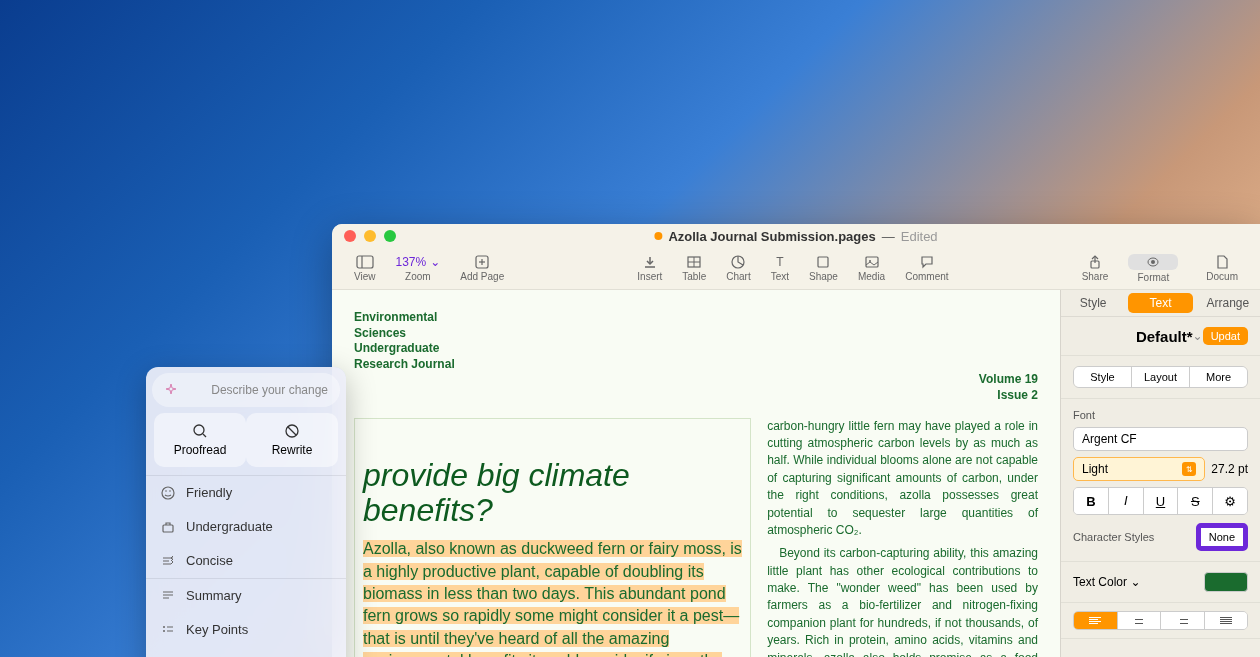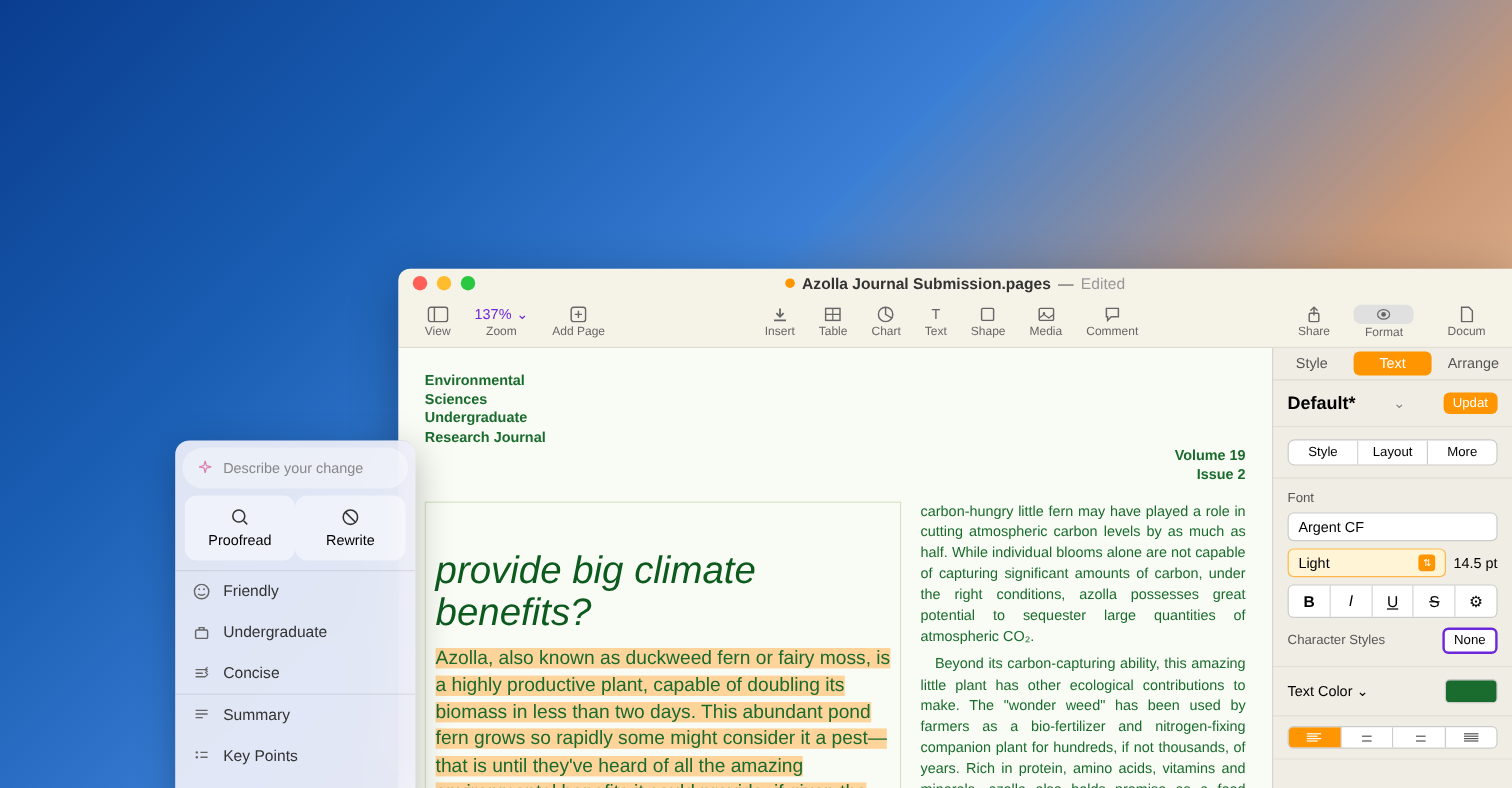--- a/index.html
+++ b/index.html
@@ -43,51 +43,51 @@
 .article-side { flex: 1; font-family: Georgia, serif; font-size: 12px; line-height: 1.45; color: #1a6b2e; text-align: justify; }
 .article-side p { margin-bottom: 6px; text-indent: 12px; }
 .article-side p:first-child { text-indent: 0; }
 
 
 .inspector { width: 200px; background: #f0ede4; border-left: 1px solid rgba(0,0,0,0.1); display: flex; flex-direction: column; font-size: 12px; }
 .insp-tabs { display: flex; border-bottom: 1px solid rgba(0,0,0,0.08); }
 .insp-tab { flex: 1; text-align: center; padding: 6px 0; font-size: 12px; color: #555; cursor: pointer; }
 .insp-tab.active { background: #ff9500; color: white; border-radius: 5px; margin: 3px; padding: 3px 0; }
 .insp-section { padding: 10px 12px; border-bottom: 1px solid rgba(0,0,0,0.06); }
-.insp-default { display: flex; align-items: center; justify-content: space-between; }
+.insp-default { display: flex; align-items: center; justify-content: flex-end; }
 .insp-default-label { font-weight: 600; font-size: 15px; }
 .insp-update { background: #ff9500; color: white; border: none; border-radius: 5px; padding: 3px 8px; font-size: 11px; }
 .insp-subtabs { display: flex; gap: 0; border: 1px solid #ccc; border-radius: 6px; overflow: hidden; }
 .insp-subtab { flex: 1; text-align: center; padding: 4px 0; font-size: 11px; background: white; cursor: pointer; border-right: 1px solid #ccc; }
 .insp-subtab:last-child { border-right: none; }
 .insp-subtab.active { background: #fff; font-weight: 500; }
 .insp-label { font-size: 11px; color: #555; margin-bottom: 6px; }
 .insp-field { width: 100%; background: white; border: 1px solid #ccc; border-radius: 5px; padding: 4px 8px; font-size: 12px; margin-bottom: 6px; }
 .insp-row { display: flex; gap: 6px; align-items: center; }
 .insp-weight-field { flex: 1; background: #fff4d6; border: 1px solid #ffb84d; border-radius: 5px; padding: 4px 8px; font-size: 12px; display: flex; align-items: center; justify-content: space-between; }
 .insp-weight-field .arrows { background: #ff9500; color: white; border-radius: 3px; width: 14px; height: 14px; font-size: 8px; display: flex; align-items: center; justify-content: center; }
 .insp-size { font-size: 12px; }
 .style-btns { display: flex; border: 1px solid #ccc; border-radius: 5px; overflow: hidden; }
 .style-btn { flex: 1; background: white; border: none; border-right: 1px solid #ccc; padding: 5px 0; font-size: 13px; cursor: pointer; }
 .style-btn:last-child { border-right: none; }
 .char-row { display: flex; align-items: center; justify-content: space-between; margin-top: 8px; }
-.char-select { background: white; border: 2px solid #6d28d9; border-radius: 5px; padding: 3px 8px; font-size: 11px; }
+.char-select { background: white; border: 5px solid #6d28d9; border-radius: 5px; padding: 3px 8px; font-size: 11px; }
 .color-row { display: flex; align-items: center; justify-content: space-between; }
 .color-swatch { width: 44px; height: 20px; background: #1a6b2e; border-radius: 4px; border: 1px solid #ccc; }
 .align-row { display: flex; gap: 0; border: 1px solid #ccc; border-radius: 5px; overflow: hidden; }
 .align-btn { flex: 1; background: white; border: none; border-right: 1px solid #ccc; padding: 5px 0; cursor: pointer; display: flex; align-items: center; justify-content: center; }
 .align-btn.active { background: #ff9500; }
 .align-btn:last-child { border-right: none; }
 .align-lines { display: flex; flex-direction: column; gap: 1px; width: 12px; }
 .align-line { height: 1px; background: #555; }
 .align-btn.active .align-line { background: white; }
 
 
 .ai-panel { position: absolute; left: 146px; top: 367px; width: 200px; background: rgba(240,240,248,0.92); backdrop-filter: blur(20px); border-radius: 12px; box-shadow: 0 8px 30px rgba(0,0,0,0.25); overflow: hidden; font-size: 13px; }
-.ai-input { padding: 10px 12px; display: flex; align-items: center; gap: 8px; background: rgba(255,255,255,0.4); margin: 6px; border-radius: 18px; }
+.ai-input { padding: 10px 12px; display: flex; align-items: center; gap: 8px; background: rgba(255,255,255,0.4); margin: 6px; border-radius: 18px; justify-content: space-between; }
 .ai-sparkle { width: 14px; height: 14px; }
 .ai-placeholder { color: #888; font-size: 12px; }
 .ai-actions { display: flex; gap: 0; padding: 0 8px 8px; }
 .ai-action-btn { flex: 1; background: rgba(255,255,255,0.5); border-radius: 10px; padding: 10px 8px; display: flex; flex-direction: column; align-items: center; gap: 4px; font-size: 12px; cursor: pointer; }
 .ai-list { border-top: 1px solid rgba(0,0,0,0.08); }
 .ai-item { padding: 9px 14px; display: flex; gap: 10px; cursor: pointer; font-size: 13px; color: #333; }
 .ai-icon { width: 16px; height: 16px; display: flex; align-items: center; justify-content: center; color: #666; }
 .ai-divider { height: 1px; background: rgba(0,0,0,0.08); }
 
 svg { display: block; }
@@ -283,21 +283,21 @@
         </div>
       </div>
       <div class="insp-section">
         <div class="insp-label">Font</div>
         <div class="insp-field"><span>Argent CF</span></div>
         <div class="insp-row">
           <div class="insp-weight-field">
             <span>Light</span>
             <span class="arrows">⇅</span>
           </div>
-          <span class="insp-size">14.5 pt</span>
+          <span class="insp-size">27.2 pt</span>
         </div>
         <div class="style-btns" style="margin-top:6px">
           <button class="style-btn" style="font-weerif;font-weight:bold"><span>B</span></button>
           <button class="style-btn" style="font-style:italic;font-family:serif"><span>I</span></button>
           <button class="style-btn" style="text-decoration:underline"><span>U</span></button>
           <button class="style-btn" style="text-decoration:line-through"><span>S</span></button>
           <button class="style-btn"><span>⚙</span></button>
         </div>
         <div class="char-row">
           <span style="font-size:11px;color:#555">Character Styles</span>

